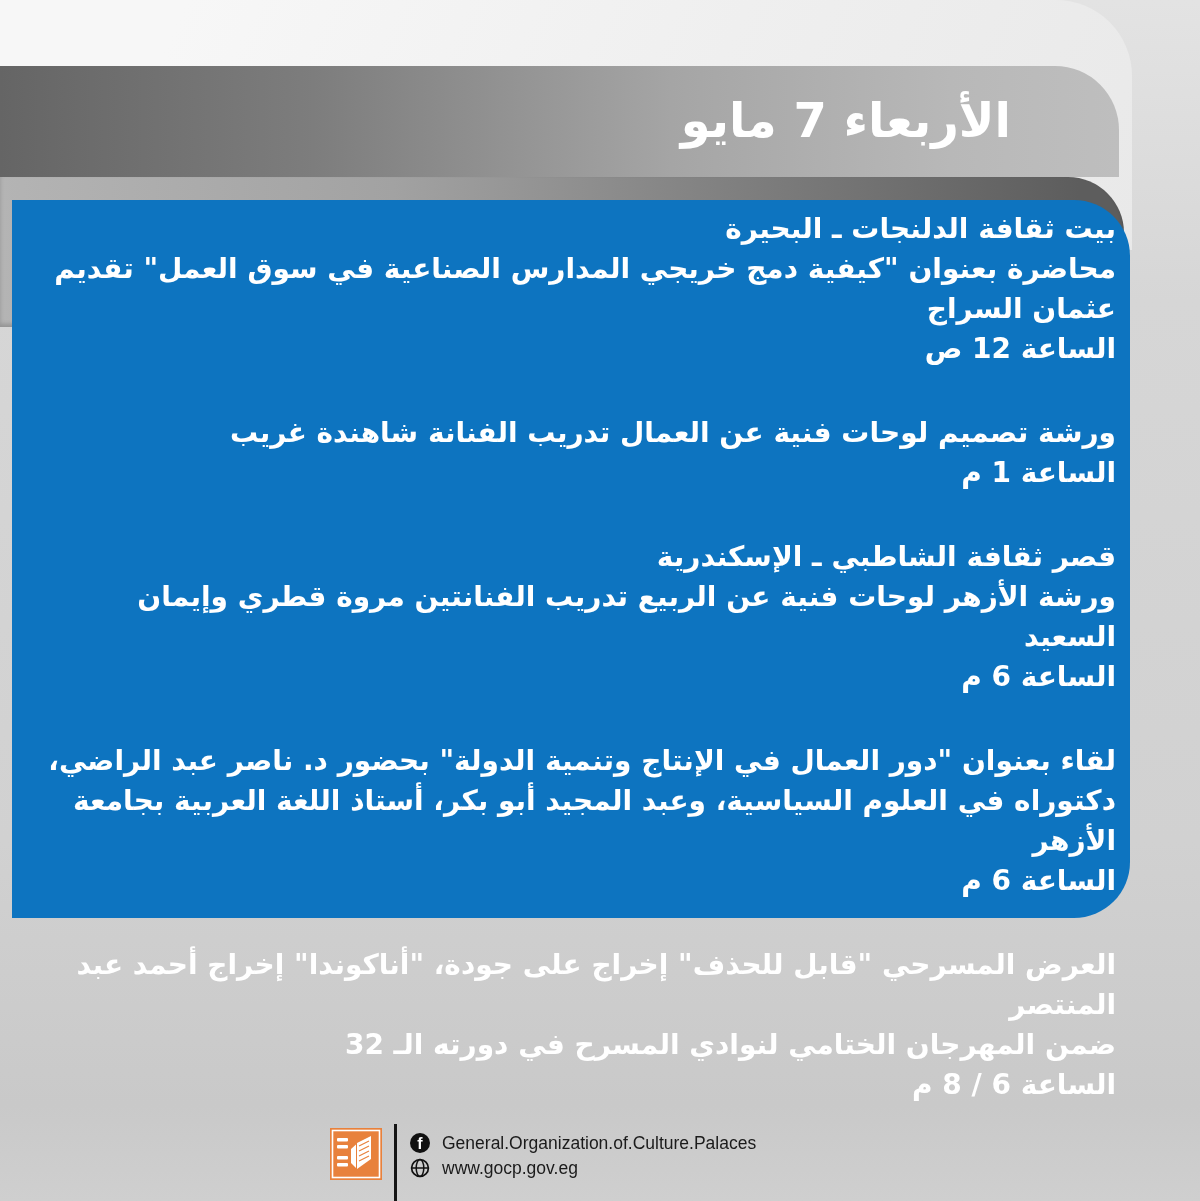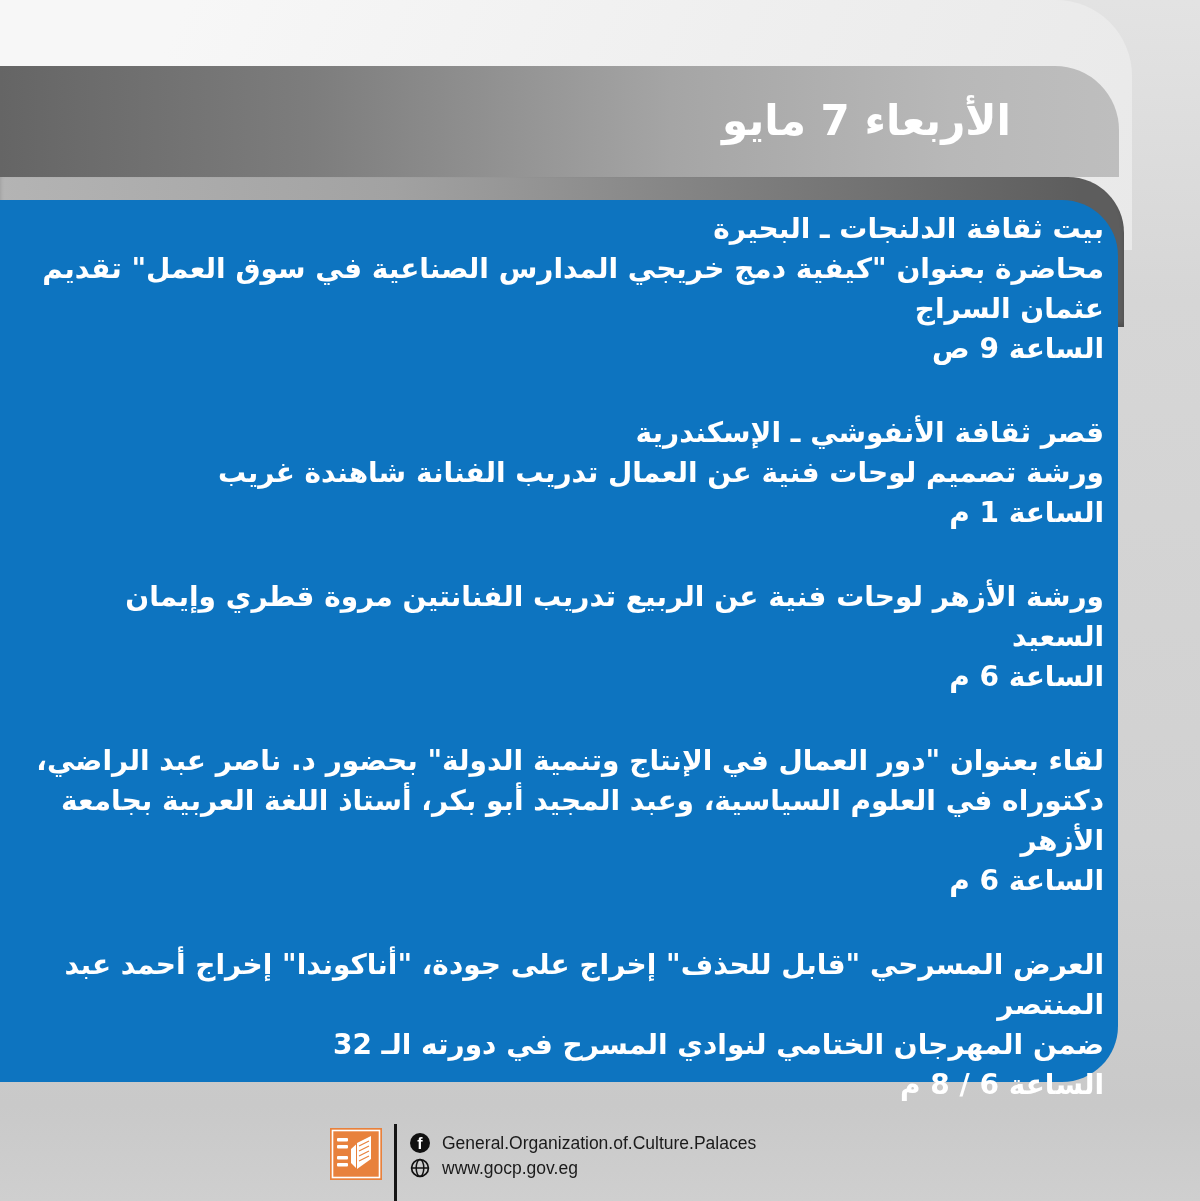--- a/index.html
+++ b/index.html
@@ -26,27 +26,27 @@
   }
 
   
   .banner{
     left:0;top:66px;width:1119px;height:111px;
     border-top-right-radius:64px;
     background:linear-gradient(90deg,#656565 0%,#7d7d7d 28%,#a5a5a5 60%,#b8b8b8 85%,#bebebe 100%);
   }
   .banner-title{
     position:absolute;right:108px;top:50%;transform:translateY(-54%);
-    direction:rtl;color:#ffffff;font-weight:bold;font-size:42px;letter-spacing:0;
+    direction:rtl;color:#ffffff;font-weight:bold;font-size:48px;letter-spacing:0;
     white-space:nowrap;
   }
 
   
   .blue-panel{
-    left:0;top:200px;width:1118px;height:882px;box-sizing:border-box;
+    left:12px;top:200px;width:1118px;height:718px;box-sizing:border-box;
     border-top-right-radius:56px;border-bottom-right-radius:56px;
     background:#0d74c0;
     padding:9px 14px 0 26px;
     direction:rtl;text-align:right;
     color:#ffffff;font-weight:bold;font-size:28px;line-height:40px;
   }
   .event{margin:0 0 44px 0;}
   .event:last-child{margin-bottom:0;}
   .venue,.desc,.time{color:#ffffff;}
 
@@ -75,32 +75,32 @@
 <div class="abs banner">
   <span class="banner-title">الأربعاء 7 مايو</span>
 </div>
 
 <div class="abs blue-panel" id="events">
   <div class="event">
     <div class="venue">بيت ثقافة الدلنجات ـ البحيرة</div>
     <div class="lines">
         <div class="desc">محاضرة بعنوان "كيفية دمج خريجي المدارس الصناعية في سوق العمل" تقديم عثمان السراج</div>
       </div>
-    <div class="time">الساعة 9 ص</div>
+    <div class="time">الساعة 12 ص</div>
   </div>
 
   <div class="event">
-    <div class="venue">قصر ثقافة الأنفوشي ـ الإسكندرية</div>
     <div class="lines">
         <div class="desc">ورشة تصميم لوحات فنية عن العمال تدريب الفنانة شاهندة غريب</div>
       </div>
     <div class="time">الساعة 1 م</div>
   </div>
 
   <div class="event">
+    <div class="venue">قصر ثقافة الشاطبي ـ الإسكندرية</div>
     <div class="lines">
         <div class="desc">ورشة الأزهر لوحات فنية عن الربيع تدريب الفنانتين مروة قطري وإيمان السعيد</div>
       </div>
     <div class="time">الساعة 6 م</div>
   </div>
 
   <div class="event">
     <div class="lines">
         <div class="desc">لقاء بعنوان "دور العمال في الإنتاج وتنمية الدولة" بحضور د. ناصر عبد الراضي، دكتوراه في العلوم السياسية، وعبد المجيد أبو بكر، أستاذ اللغة العربية بجامعة الأزهر</div>
       </div>

